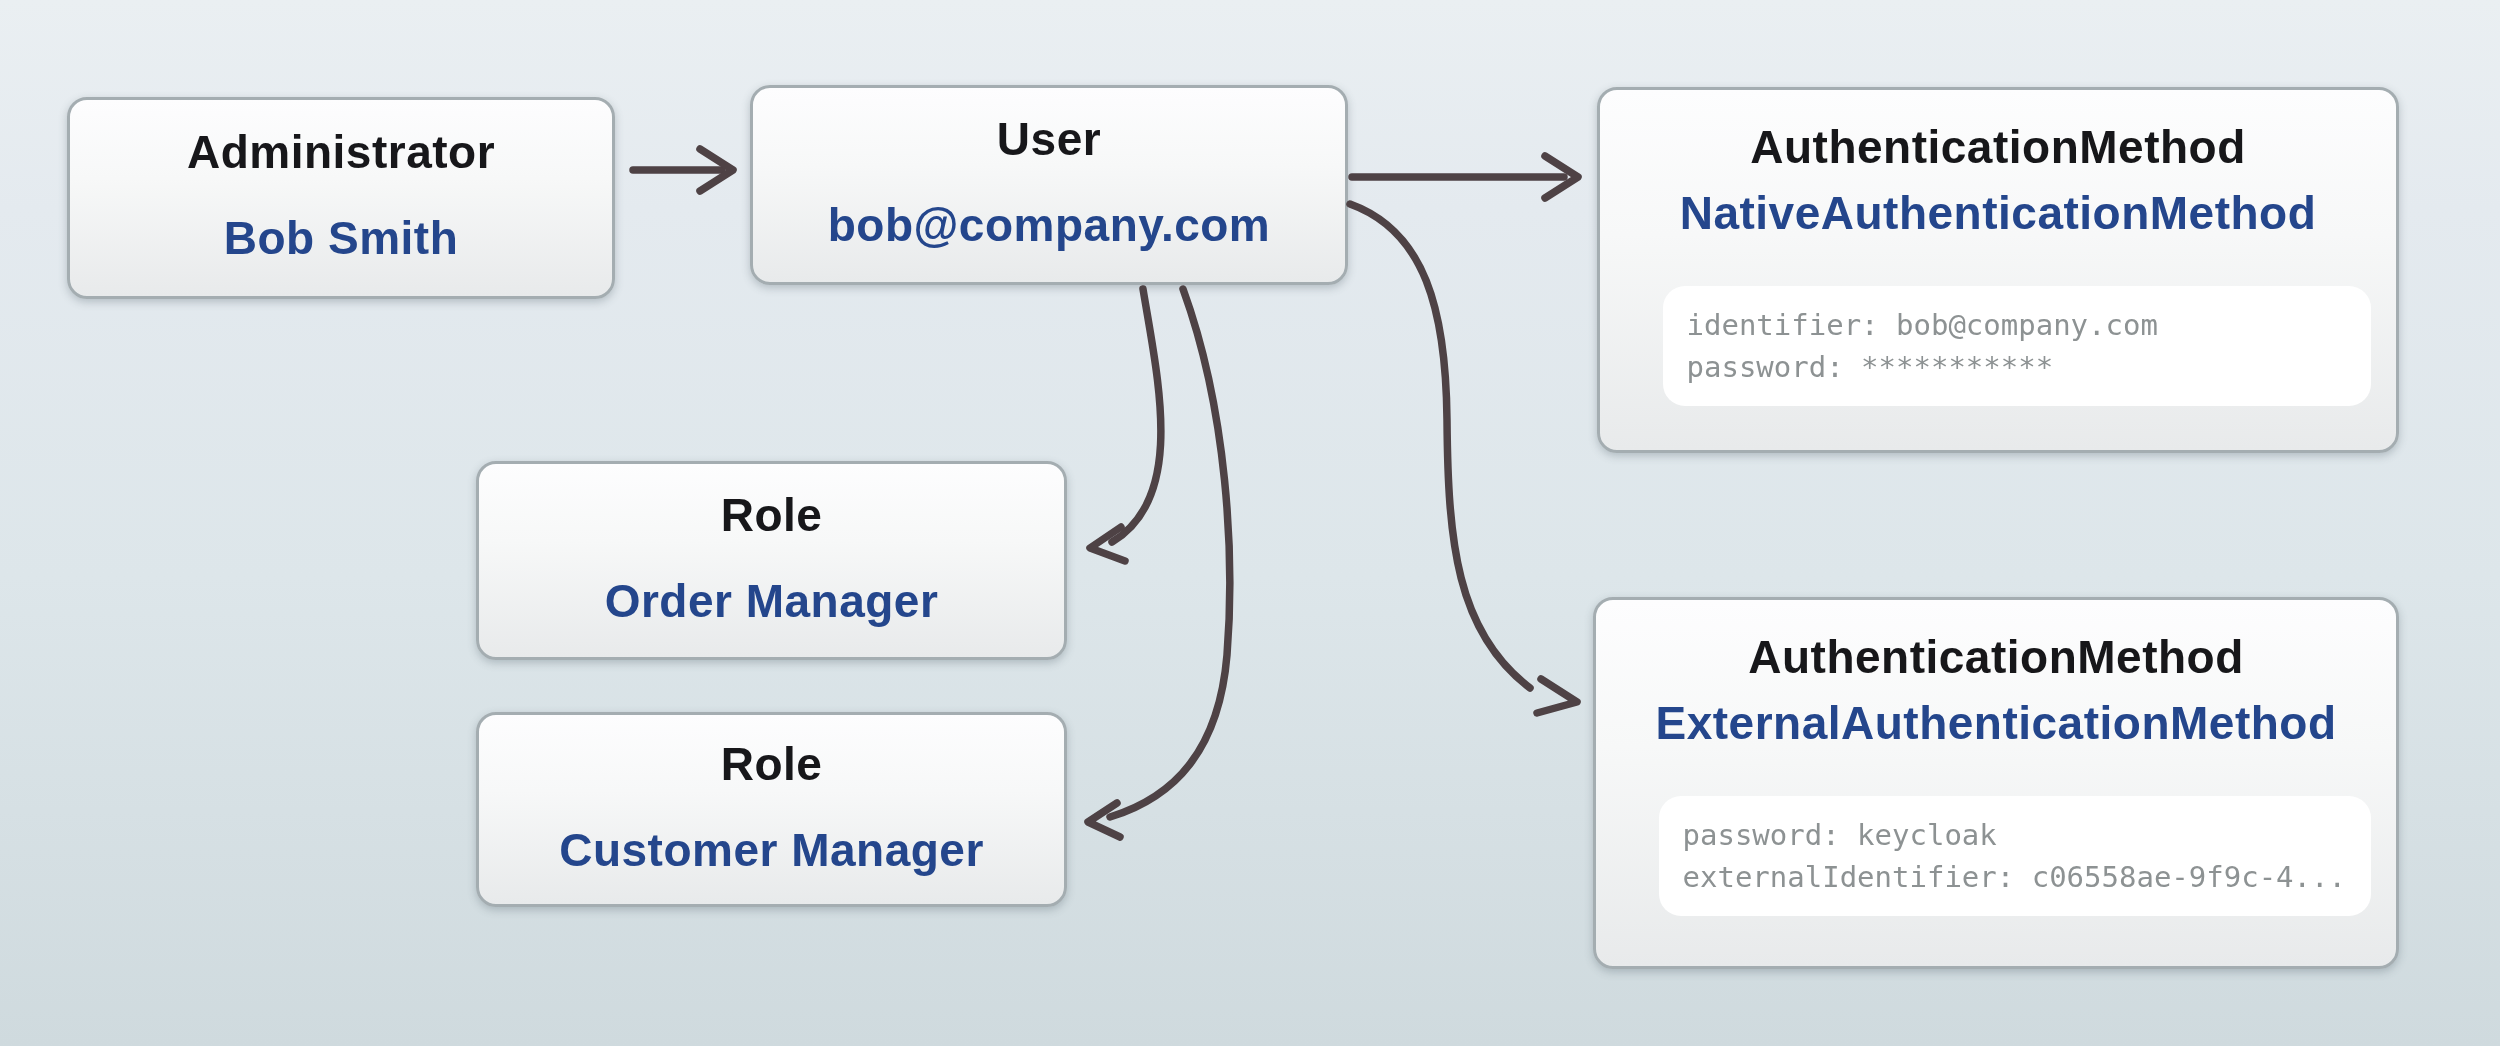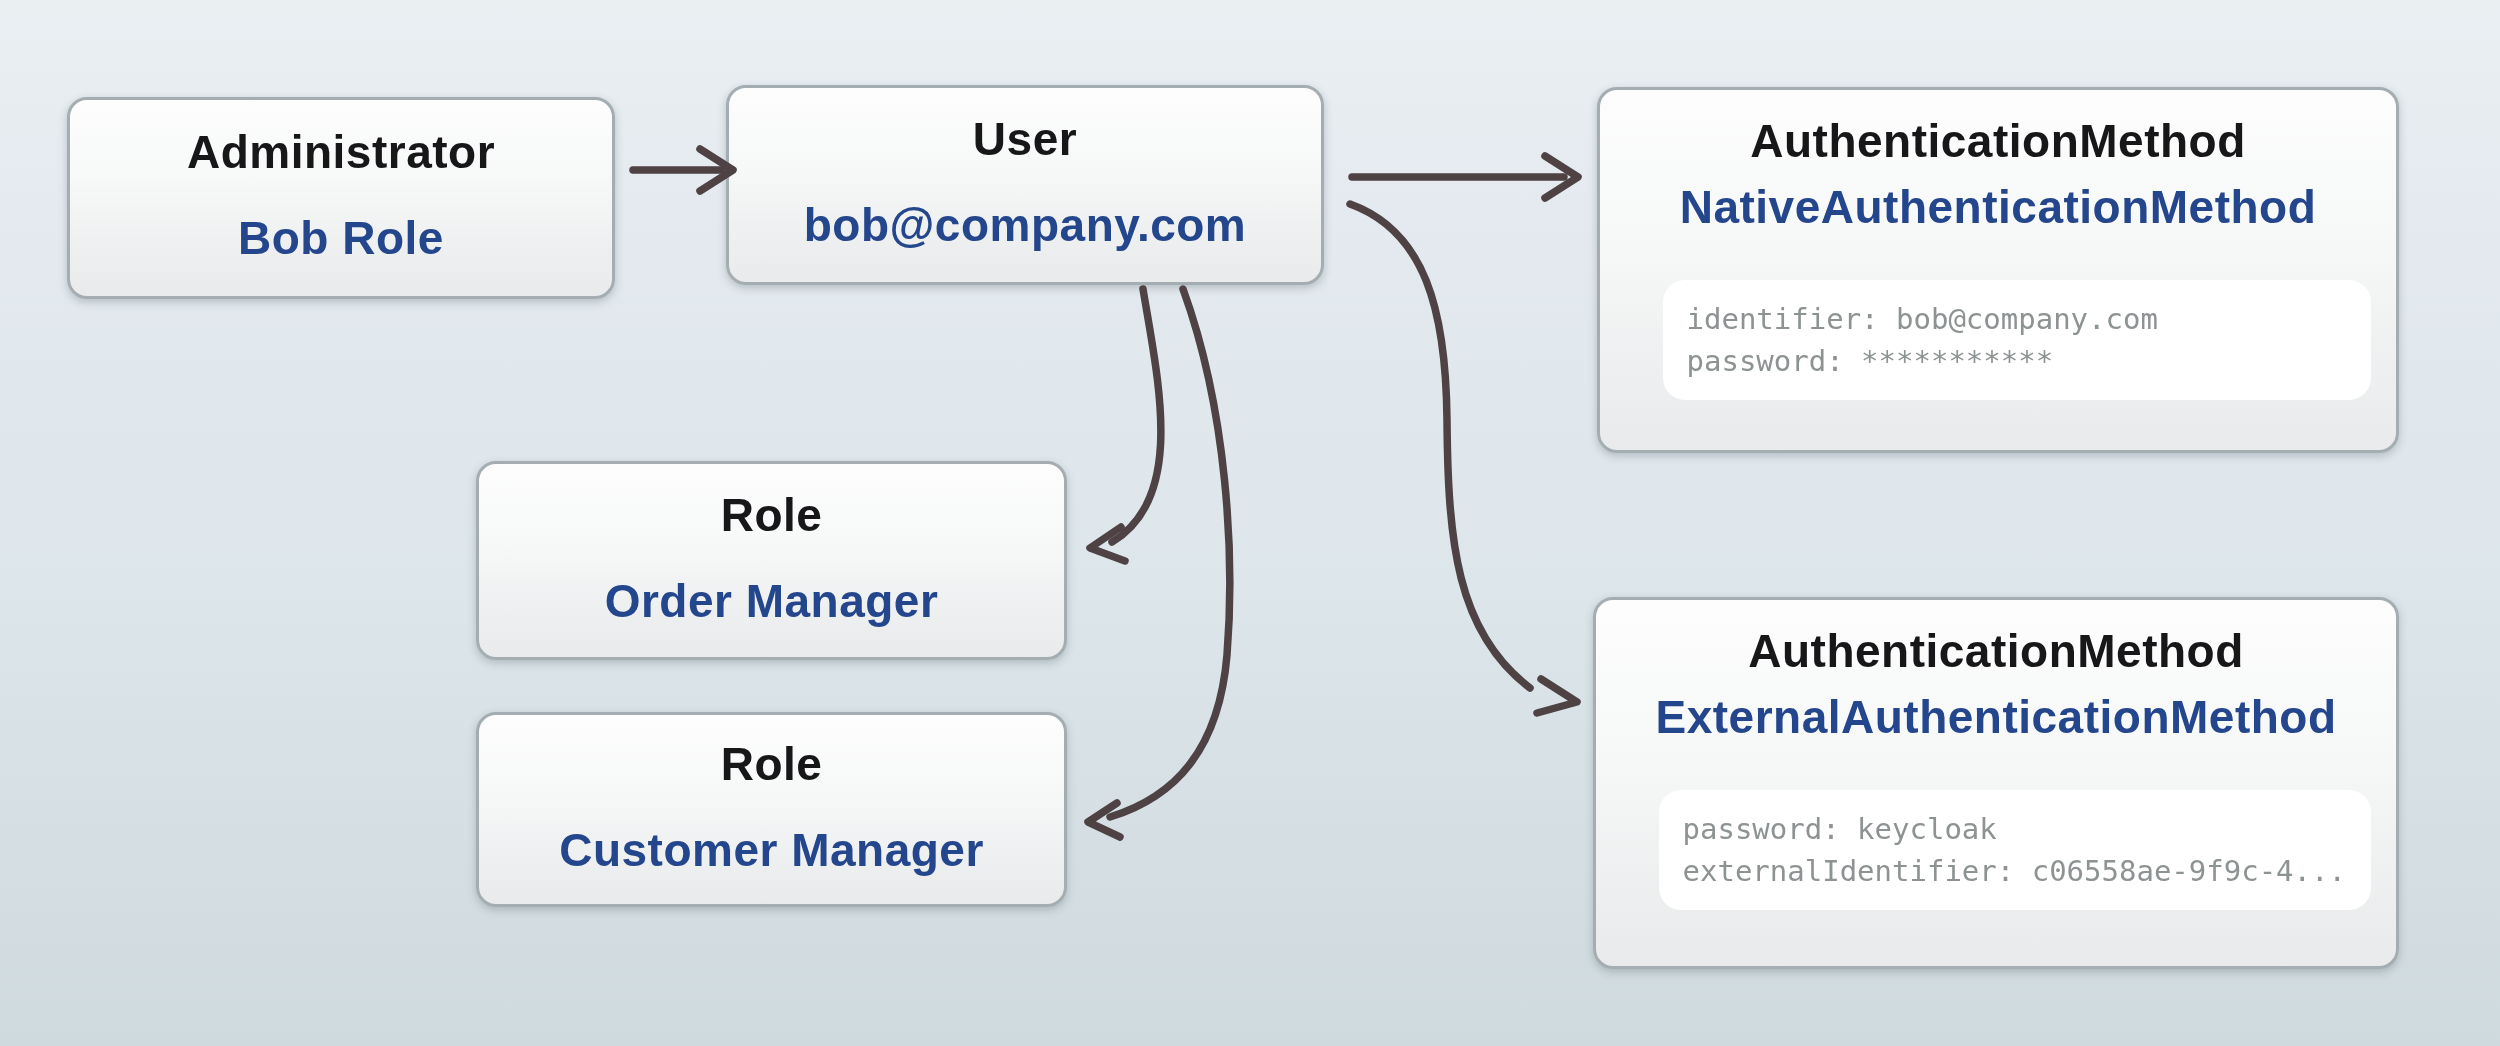--- a/index.html
+++ b/index.html
@@ -11,21 +11,21 @@
     font-family:"Liberation Sans", sans-serif;
   }
   .node {
     position:absolute; box-sizing:border-box;
     border:3px solid #a4adb1; border-radius:20px;
     background:linear-gradient(180deg,#fdfdfe 0%, #f7f8f8 40%, #e8eaeb 100%);
     box-shadow:0 3px 8px rgba(74,90,100,0.30);
     display:flex; flex-direction:column; align-items:center;
   }
   .node-simple { justify-content:center; gap:32px; padding-bottom:6px; }
-  .node-detailed { padding-top:24px; }
+  .node-detailed { padding-top:30px; }
   .type-label {
     font-weight:700; font-size:46px; line-height:54px;
     color:var(--type-color,#17171a); letter-spacing:0.5px;
   }
   .instance-label {
     font-weight:700; font-size:46px; line-height:54px;
     color:var(--instance-color,#24468c); letter-spacing:0.5px;
   }
   .node-detailed .instance-label { margin-top:12px; }
   .panel {
@@ -45,24 +45,24 @@
     stroke-width:7.5; stroke-linecap:round; stroke-linejoin:round;
   }
 </style>
 </head>
 <body>
 
 <div class="canvas">
 
   <div class="node node-simple" style="left:67px; top:88px; width:548px; height:202px;margin-top:9px;">
     <div class="type-label">Administrator</div>
-    <div class="instance-label">Bob Role</div>
+    <div class="instance-label">Bob Smith</div>
   </div>
 
-  <div class="node node-simple" style="left:726px; top:85px; width:598px; height:200px;">
+  <div class="node node-simple" style="left:750px; top:85px; width:598px; height:200px;">
     <div class="type-label">User</div>
     <div class="instance-label">bob@company.com</div>
   </div>
 
   <div class="node node-detailed" style="left:1597px; top:87px; width:802px; height:366px;">
     <div class="type-label">AuthenticationMethod</div>
     <div class="instance-label">NativeAuthenticationMethod</div>
     <div class="panel">
       <div class="mono-line">identifier: bob@company.com</div>
       <div class="mono-line">password: ***********</div>

